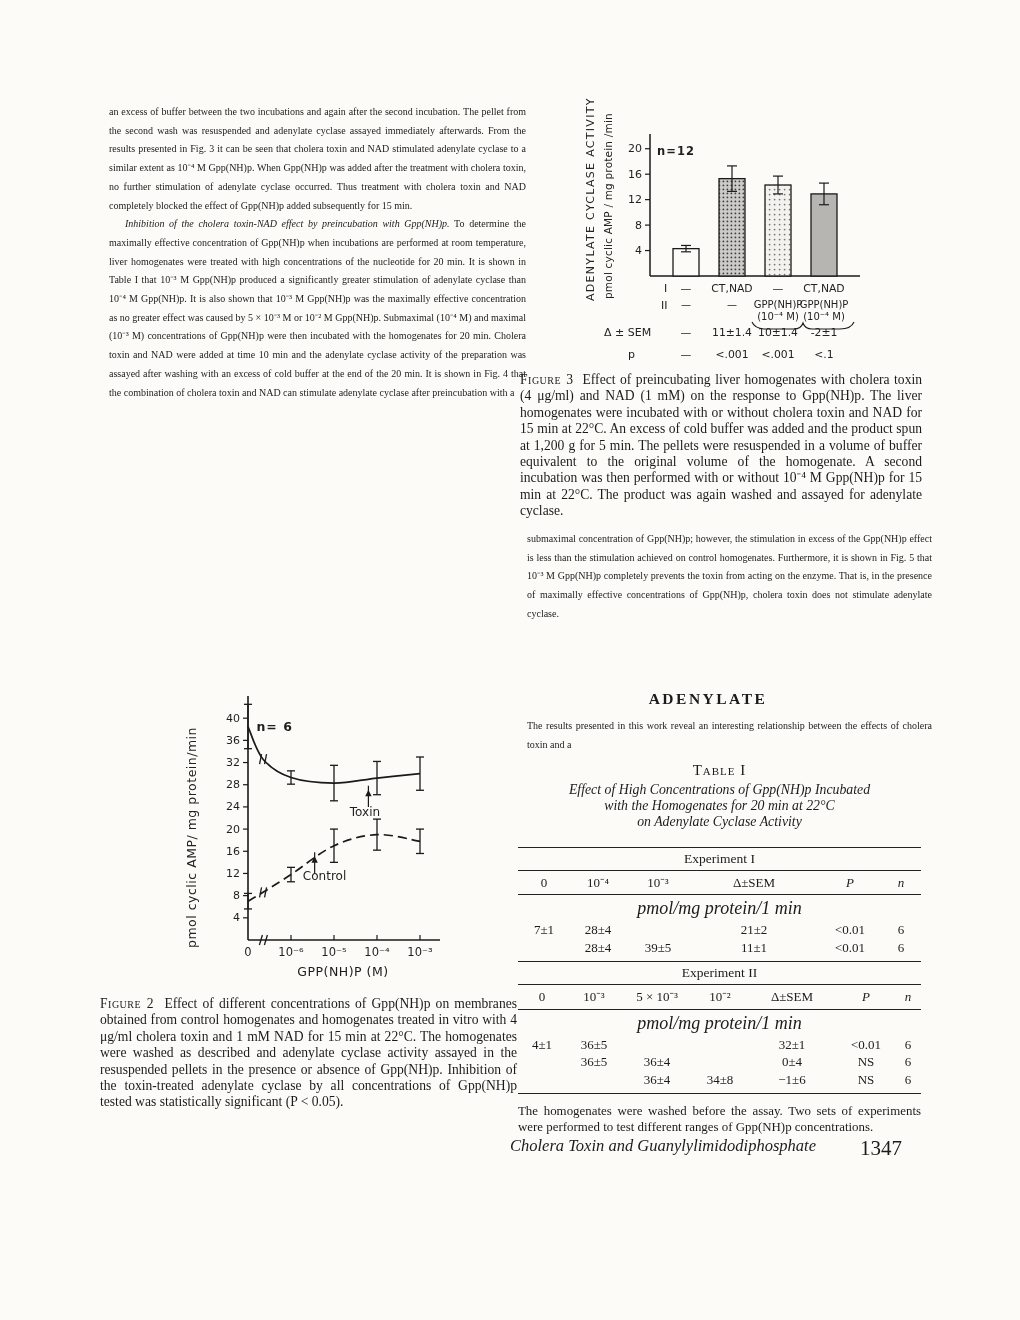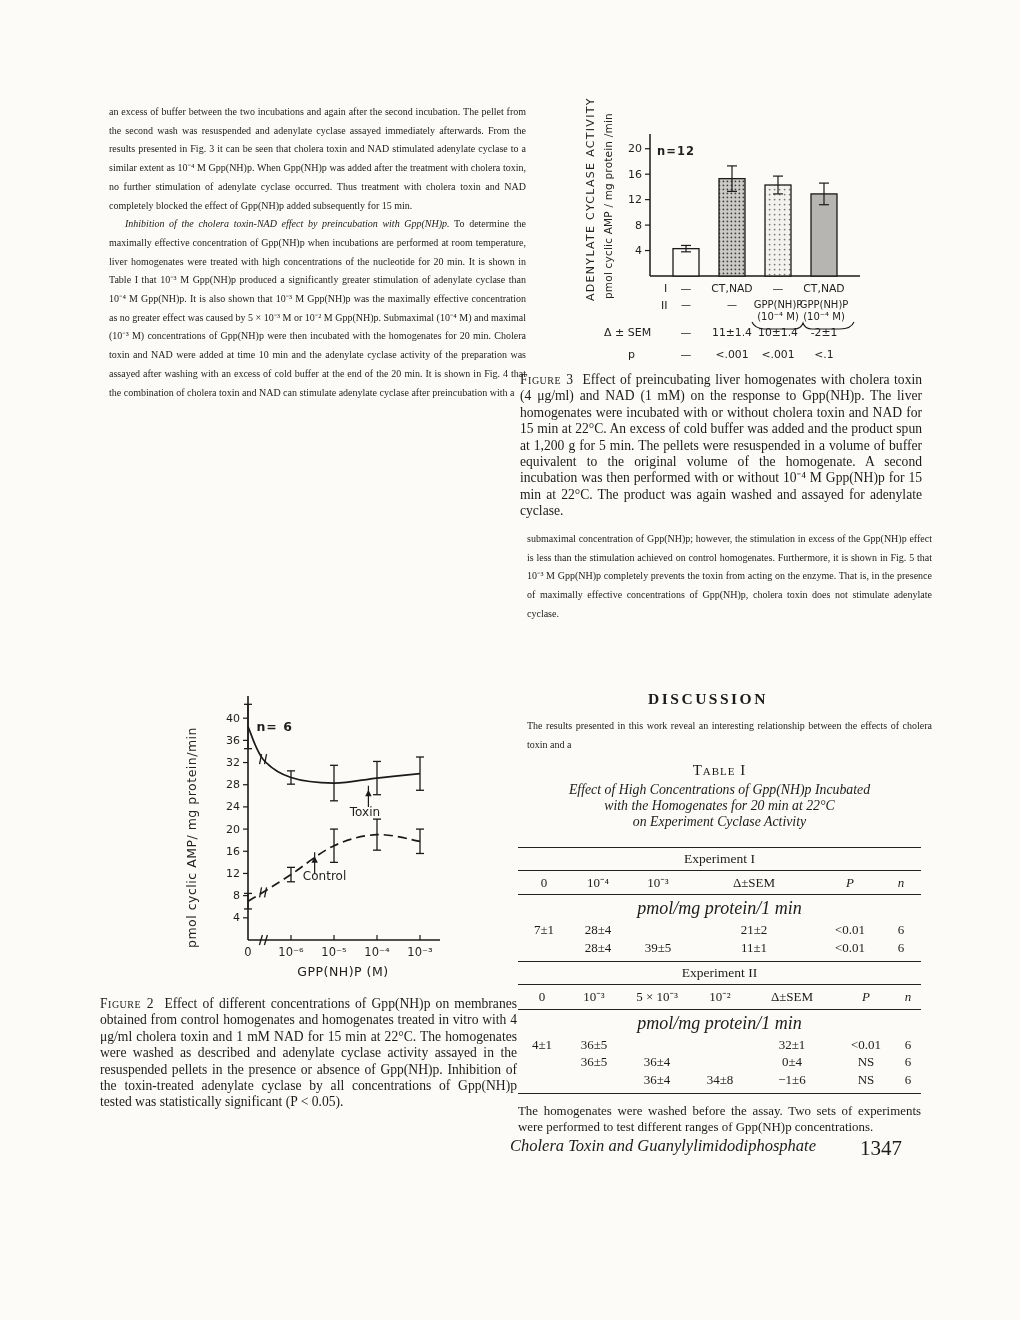--- a/index.html
+++ b/index.html
@@ -204,30 +204,30 @@
       </div>
   </div>
 
   <div class="abs caption" style="left:520px;top:372px;width:402px;">
     <span class="figlabel">Figure 3</span>&nbsp;&nbsp;<span>Effect of preincubating liver homogenates with cholera toxin (4 μg/ml) and NAD (1 mM) on the response to Gpp(NH)p. The liver homogenates were incubated with or without cholera toxin and NAD for 15 min at 22°C. An excess of cold buffer was added and the product spun at 1,200 g for 5 min. The pellets were resuspended in a volume of buffer equivalent to the original volume of the homogenate. A second incubation was then performed with or without 10⁻⁴ M Gpp(NH)p for 15 min at 22°C. The product was again washed and assayed for adenylate cyclase.</span>
   </div>
 
   <div class="abs body-text" style="left:518px;top:530px;width:405px;">
     <p>submaximal concentration of Gpp(NH)p; however, the stimulation in excess of the Gpp(NH)p effect is less than the stimulation achieved on control homogenates. Furthermore, it is shown in Fig. 5 that 10⁻³ M Gpp(NH)p completely prevents the toxin from acting on the enzyme. That is, in the presence of maximally effective concentrations of Gpp(NH)p, cholera toxin does not stimulate adenylate cyclase.</p>
   </div>
-  <div class="abs discussion" style="left:518px;top:690px;width:380px;">DISCUSSION</div>
+  <div class="abs discussion" style="left:518px;top:690px;width:380px;">ADENYLATE</div>
   <div class="abs body-text" style="left:518px;top:717px;width:405px;">
     <p>The results presented in this work reveal an interesting relationship between the effects of cholera toxin and a</p>
   </div>
 
   <div class="abs tbl" style="left:518px;top:762px;width:403px;">
     <div class="tbl-title">Table I</div>
     <div class="tbl-cap">Effect of High Concentrations of Gpp(NH)p Incubated</div>
     <div class="tbl-cap">with the Homogenates for 20 min at 22°C</div>
-    <div class="tbl-cap">on Experiment Cyclase Activity</div>
+    <div class="tbl-cap">on Adenylate Cyclase Activity</div>
     <div id="table1-body" style="margin-top:16px;">
         <div class="rule"></div>
         <div class="exp-name">Experiment I</div>
         <div class="rule"></div>
         <div class="grid header grid6">
           <div class="cell">0</div>
           <div class="cell">10⁻⁴</div>
           <div class="cell">10⁻³</div>
           <div class="cell">Δ±SEM</div>
           <div class="cell" style="font-style: italic;">P</div>

